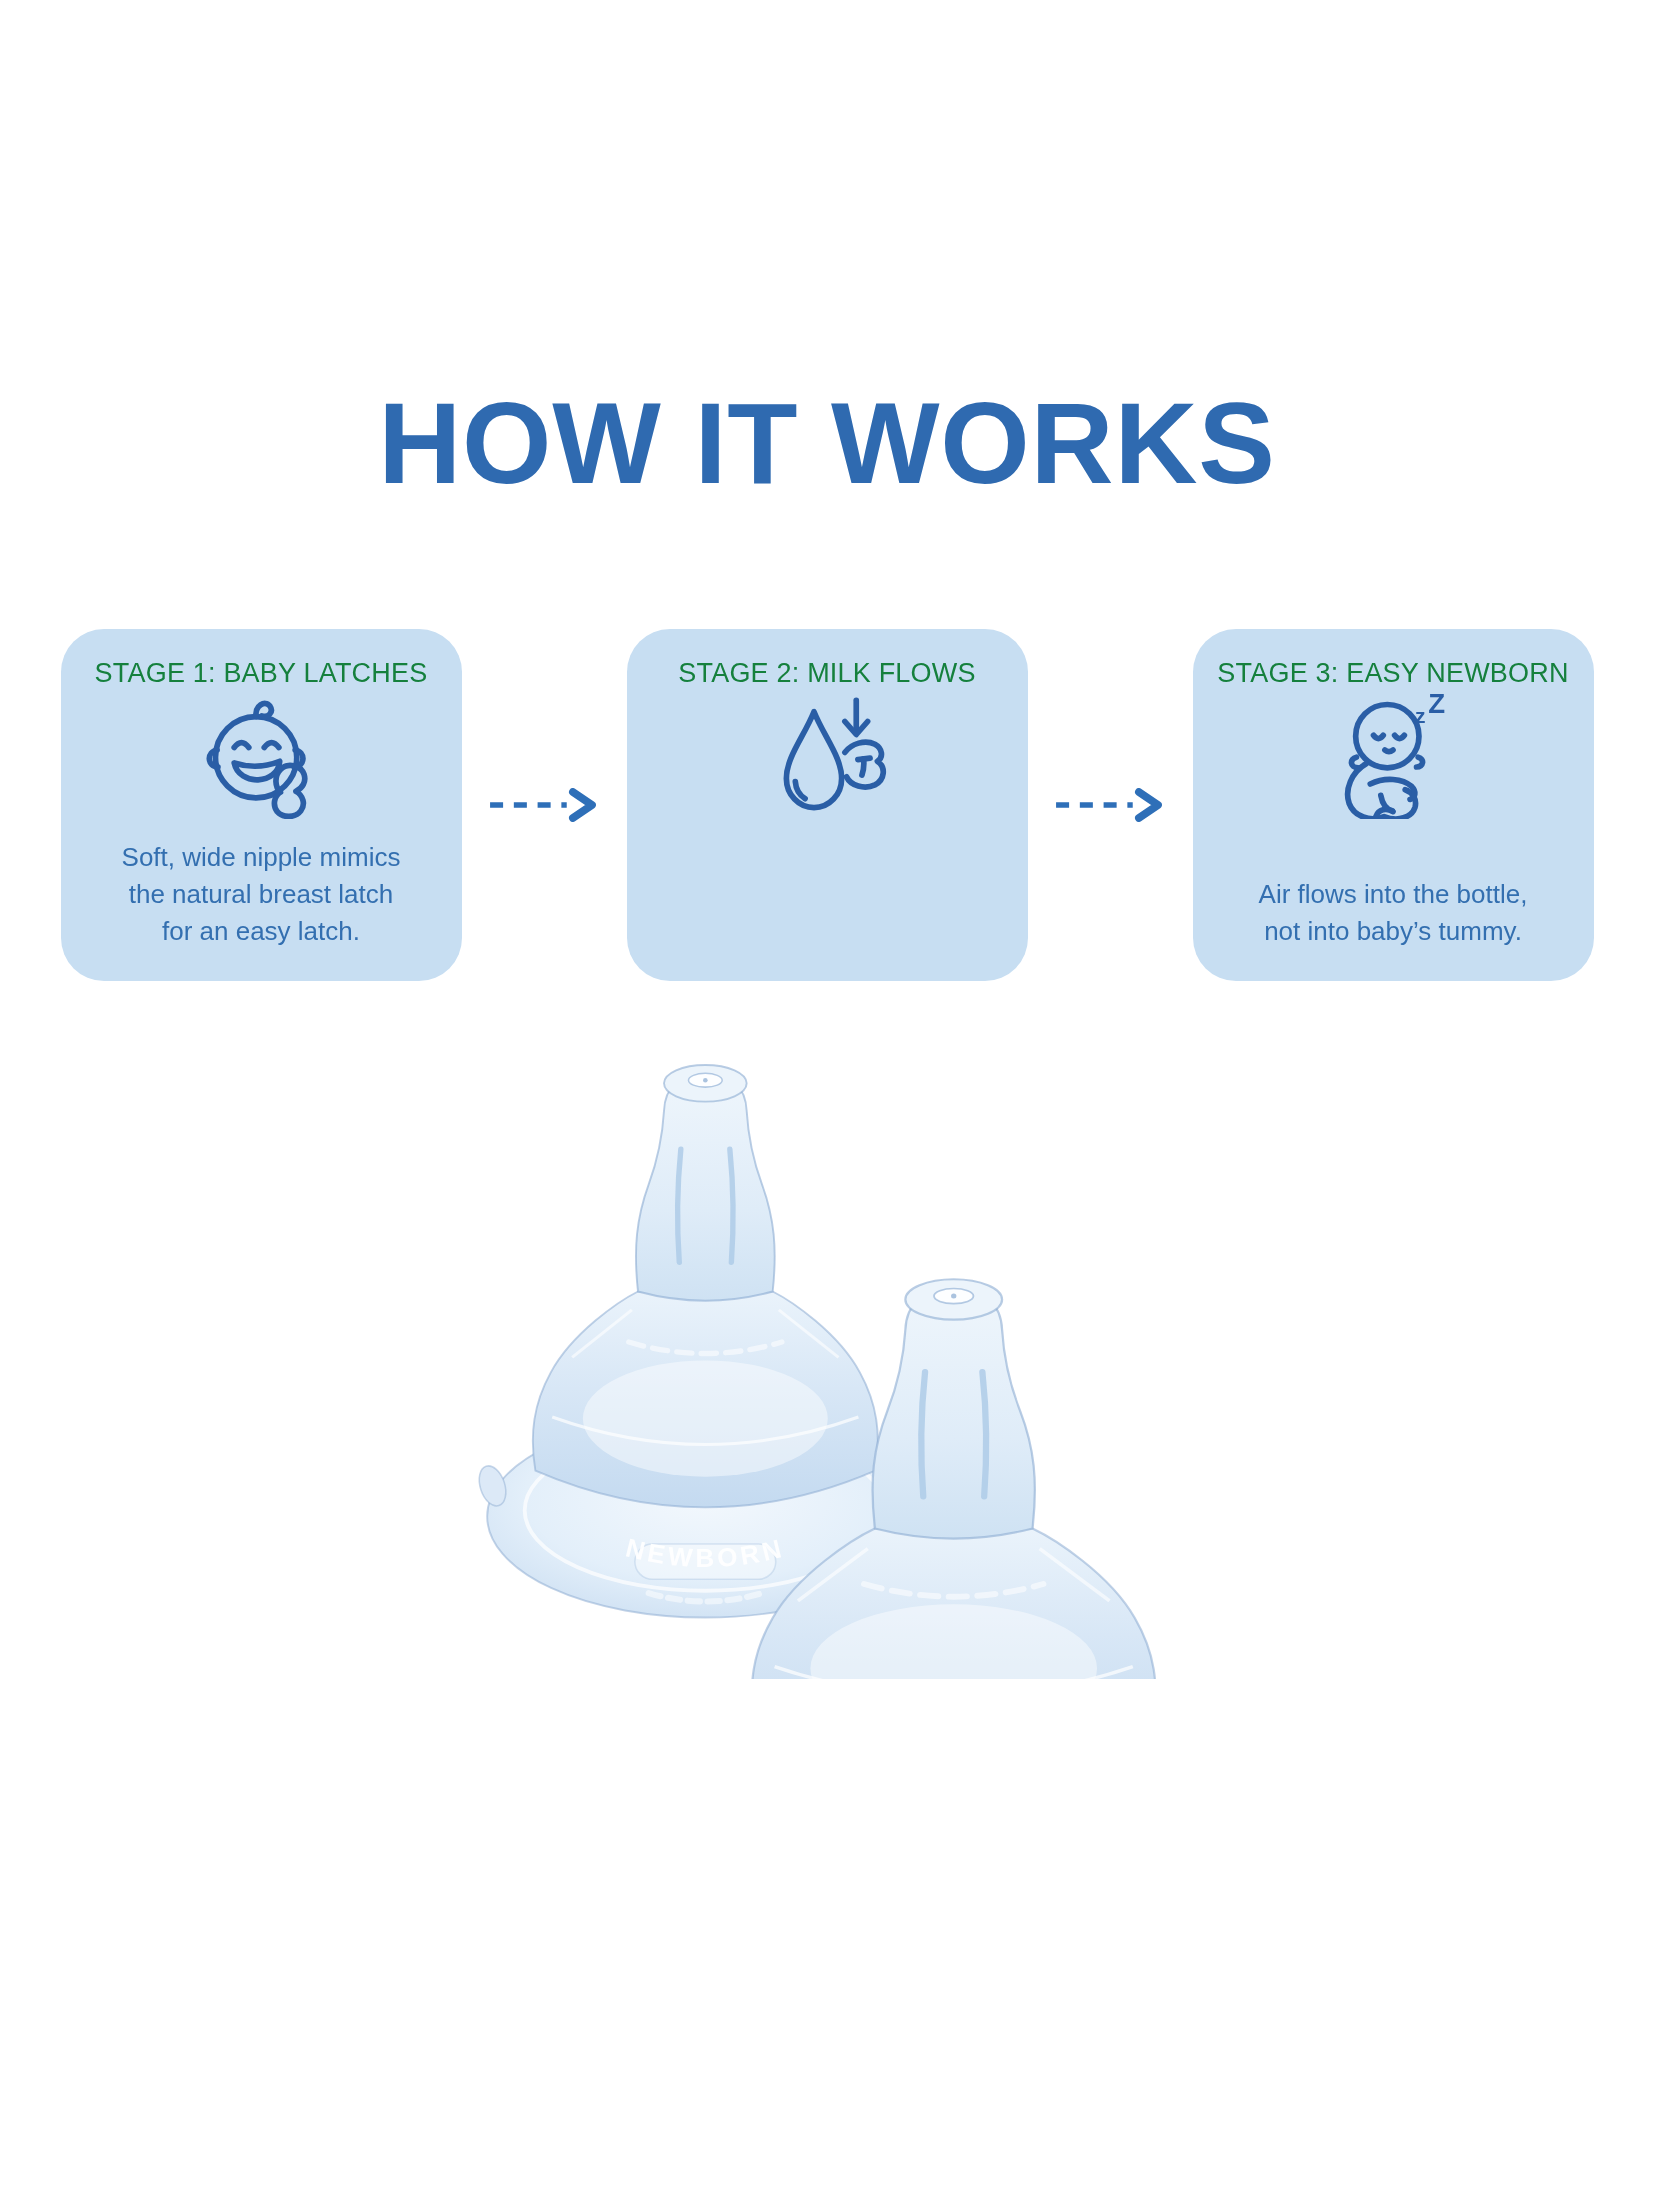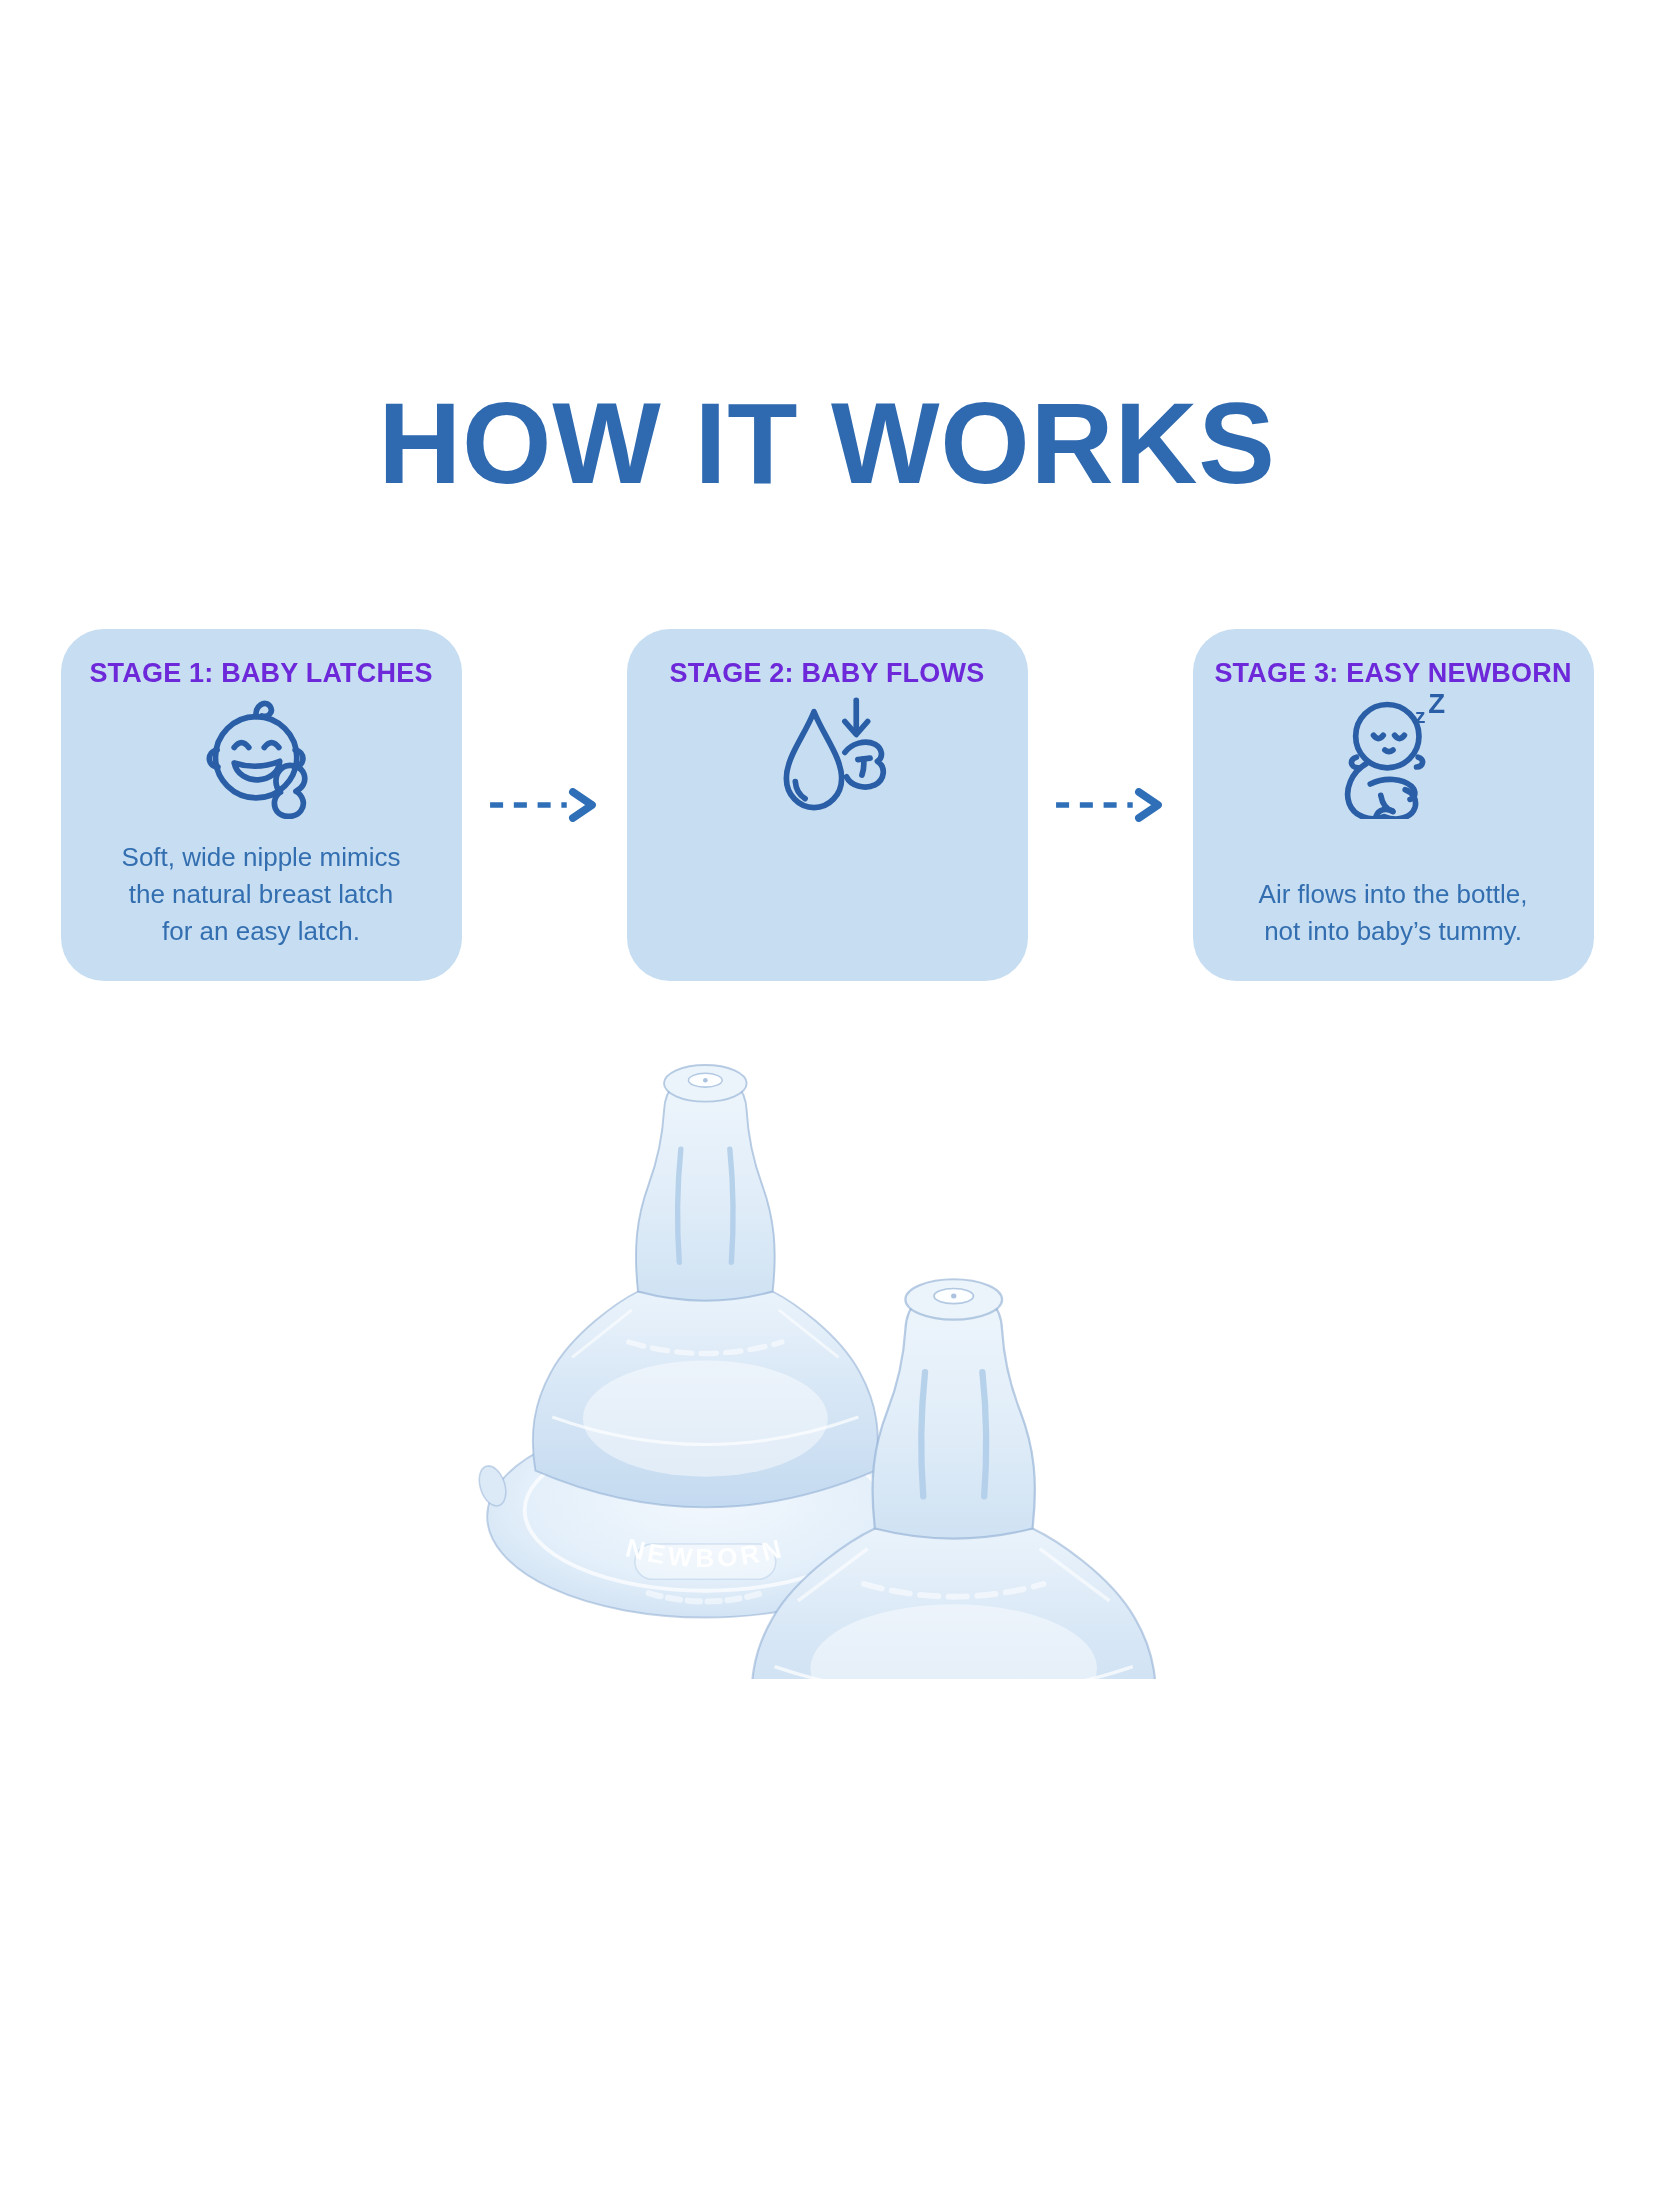--- a/index.html
+++ b/index.html
@@ -32,23 +32,23 @@
     background:#c7def2;
     border-radius:43px;
     box-sizing:border-box;
     padding:29px 20px 31px 20px;
     display:flex;
     flex-direction:column;
     align-items:center;
   }
   .stage-title{
     font-size:27px;
-    font-weight:bold;
+    font-weight:normal;
     letter-spacing:0.2px;
-    color:#6d28d9;
+    color:#15803d;
     text-align:center;
     white-space:nowrap;
   }
   .stage-icon-wrap{
     flex:1;
     display:flex;
     align-items:flex-start;
     justify-content:center;
   }
   .stage-desc{
@@ -108,21 +108,21 @@
     <div class="connector">
       <span>
         <svg width="115" height="34" viewBox="0 0 150 44">
           <line x1="4" y1="22" x2="104" y2="22" stroke="#2e6fb8" stroke-width="7" stroke-dasharray="17 14"></line>
           <path d="M112,5 L137,22 L112,39" fill="none" stroke="#2e6fb8" stroke-width="10" stroke-linecap="round" stroke-linejoin="round"></path>
         </svg>
       </span>
     </div>
 
     <div class="stage-card">
-      <div class="stage-title">STAGE 2: BABY FLOWS</div>
+      <div class="stage-title">STAGE 2: MILK FLOWS</div>
       <div class="stage-icon-wrap">
         <span>
           <svg width="130" height="130" viewBox="0 0 160 160">
             <g fill="none" stroke="#2a5ea6" stroke-width="7" stroke-linecap="round" stroke-linejoin="round">
               <path d="M64,28 C52,58 30,84 30,110 a34,36 0 0 0 68,0 C98,84 76,58 64,28 Z"></path>
               <path d="M41,114 a25,27 0 0 0 12,21"></path>
               <path d="M116,14 L116,52"></path>
               <path d="M102,40 L116,56 L130,40"></path>
               <path d="M102,78 C110,67 127,62 139,68 C148,73 150,84 142,89 C153,96 151,112 139,118 C126,124 109,119 104,108"></path>
               <path d="M118,87 L133,85"></path>

